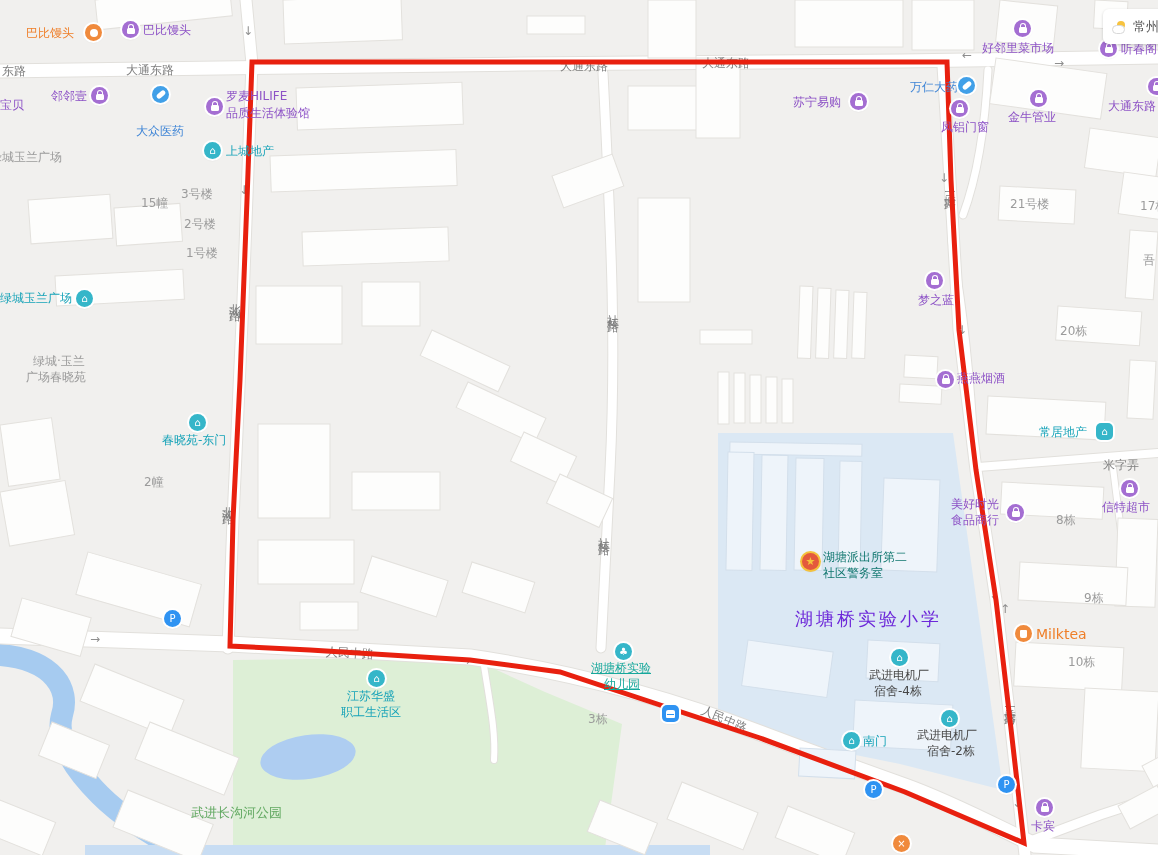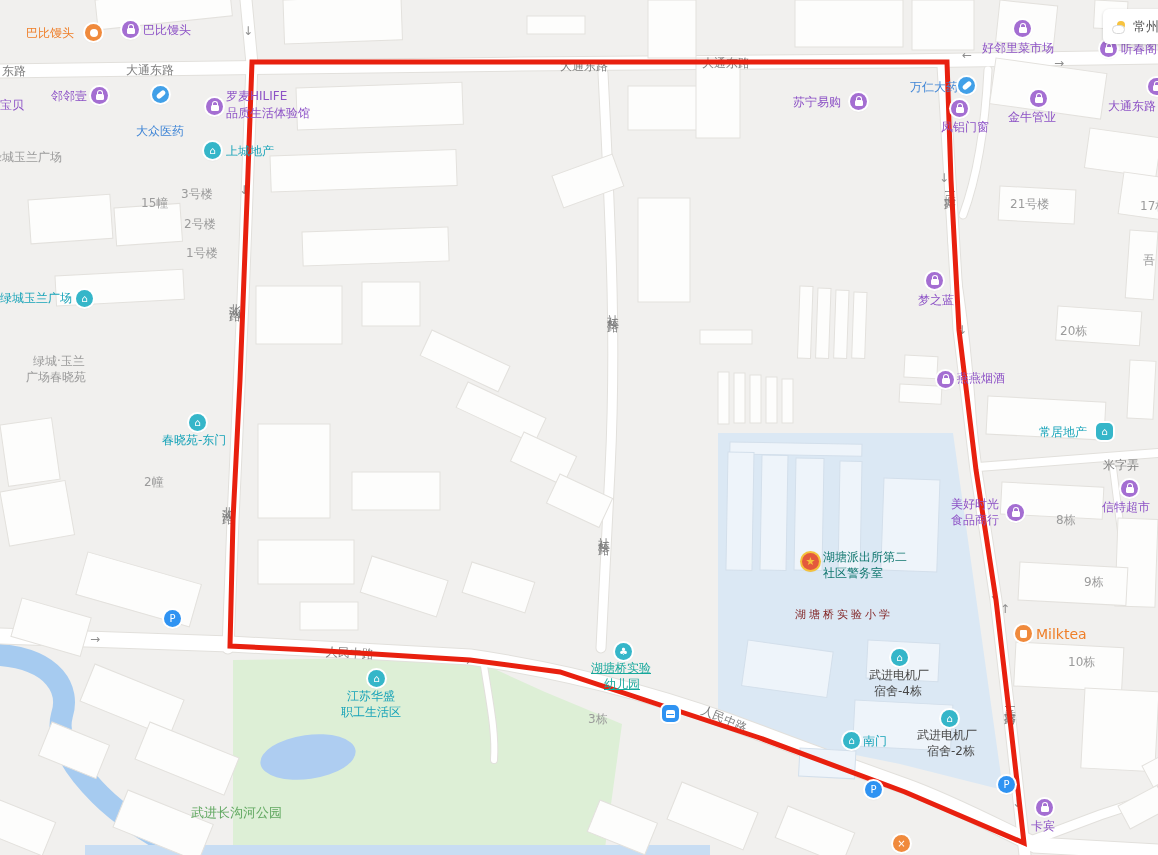--- a/index.html
+++ b/index.html
@@ -2,21 +2,21 @@
 <html><head>
 <meta charset="utf-8">
 <style>
   html,body{margin:0;padding:0;}
   #stage{position:relative;width:1158px;height:855px;overflow:hidden;background:#f1f0ee;
          font-family:"DejaVu Sans",sans-serif;}
   #stage svg{position:absolute;left:0;top:0;}
   .lbl{position:absolute;font-size:12px;color:#7e7e7e;white-space:nowrap;line-height:1.25;z-index:1;}
   .g{color:#9b9b9b;}
   .v{writing-mode:vertical-rl;letter-spacing:3px;}
-  .big{font-size:11px;letter-spacing:3px;color:#7f1d1d;}
+  .big{font-size:18px;letter-spacing:3px;color:#6d28d9;}
   .green{color:#61a861;font-size:13px;}
   .purple{color:#8d52c6;}
   .blue{color:#3f85d6;}
   .teal{color:#17a3b8;}
   .tealg{color:#17a89c;text-decoration:underline;}
   .orange{color:#ef7e28;}
   .redt{color:#0f766e;}
   .dark{color:#464646;}
   .poi{z-index:3;}
   #red-overlay{z-index:2;pointer-events:none;}
@@ -196,21 +196,21 @@
 <div class="lbl g" style="left:186px;top:246px">1号楼</div>
 <div class="lbl g" style="left:33px;top:354px">绿城·玉兰</div>
 <div class="lbl g" style="left:26px;top:370px">广场春晓苑</div>
 <div class="lbl g" style="left:144px;top:475px">2幢</div>
 <div class="lbl g" style="left:588px;top:712px">3栋</div>
 <div class="lbl g" style="left:1010px;top:197px">21号楼</div>
 <div class="lbl g" style="left:1140px;top:199px">17栋</div>
 <div class="lbl g" style="left:1143px;top:253px">吾</div>
 <div class="lbl g" style="left:1060px;top:324px">20栋</div>
 <div class="lbl g" style="left:1056px;top:513px">8栋</div>
-<div class="lbl g" style="left:1084px;top:575px">9栋</div>
+<div class="lbl g" style="left:1084px;top:591px">9栋</div>
 <div class="lbl g" style="left:1068px;top:655px">10栋</div>
 <div class="lbl big" style="left:795px;top:608px">湖塘桥实验小学</div>
 <div class="lbl green" style="left:191px;top:805px">武进长沟河公园</div>
 
 <div class="arrow" style="left:243px;top:24px">↓</div>
 <div class="arrow" style="left:239px;top:183px">↓</div>
 <div class="arrow" style="left:939px;top:171px">↓</div>
 <div class="arrow" style="left:957px;top:323px">↓</div>
 <div class="arrow" style="left:989px;top:588px">↓</div>
 <div class="arrow" style="left:1000px;top:602px">↑</div>

